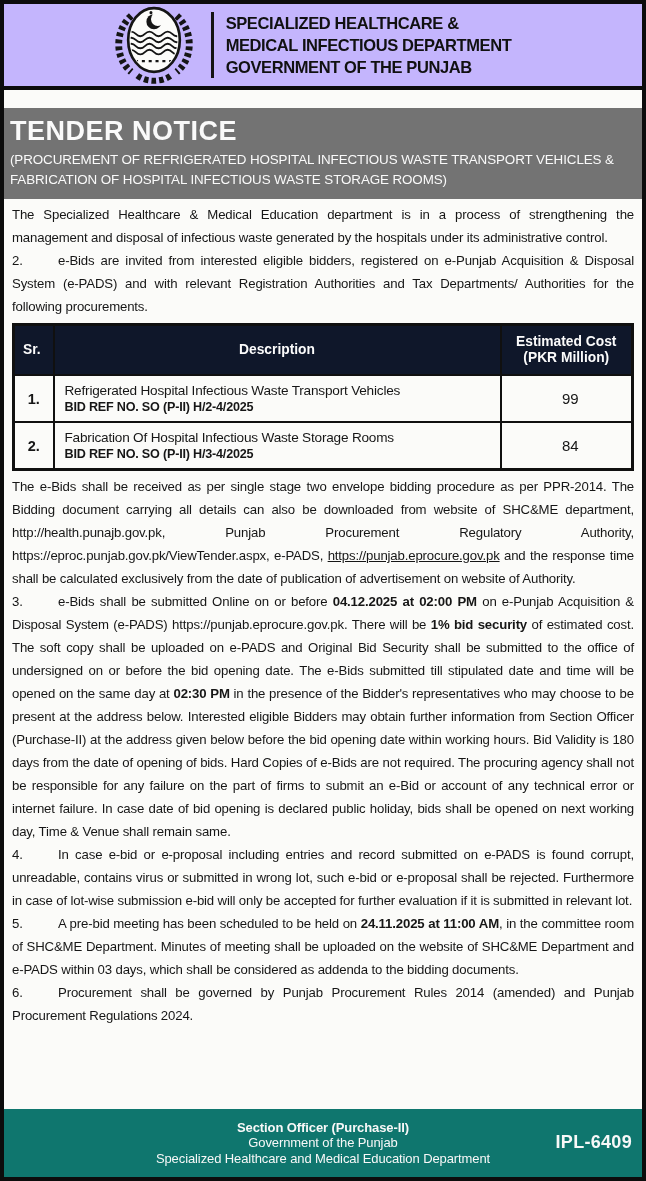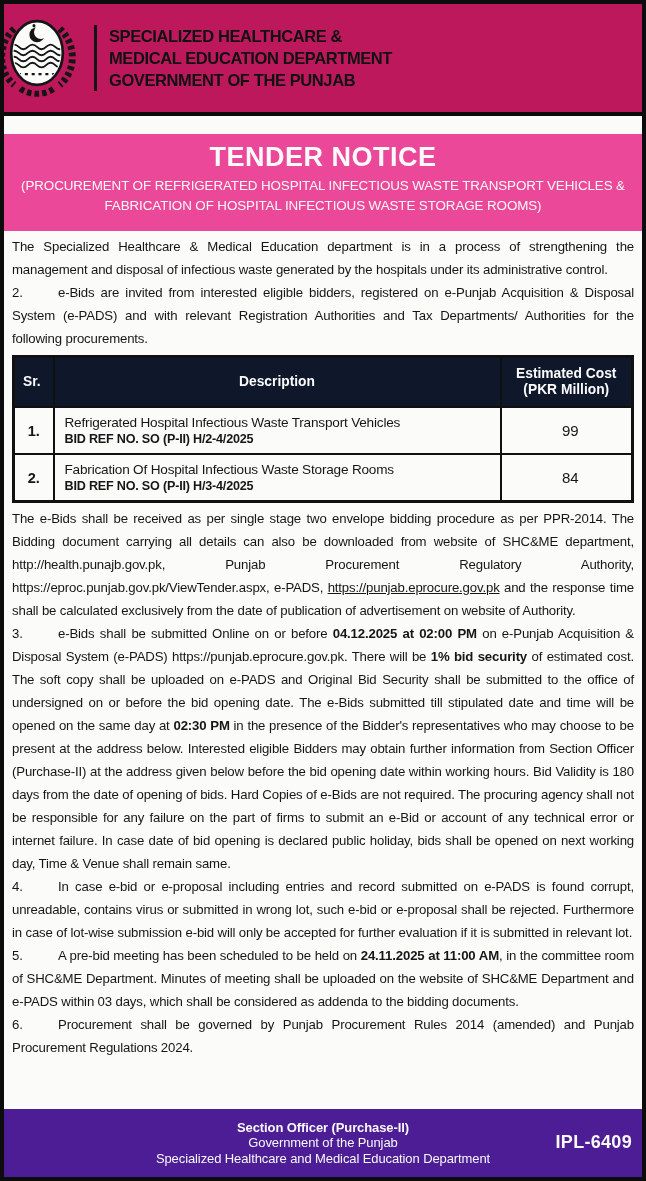--- a/index.html
+++ b/index.html
@@ -9,34 +9,34 @@
     background:#fbfbf9;
     border:4px solid #0c0c0c;
     font-family:"Liberation Sans","DejaVu Sans",sans-serif;
     color:#161616;
     display:flex; flex-direction:column;
     overflow:hidden;
     position:relative;
   }
   
   .header-box {
-    margin:0; height:112px;
+    margin:0; height:86px;
     border-bottom:4px solid #0c0c0c;
-    background:#be185d;
-    display:flex; align-items:center; 
+    background:#c4b5fd;
+    display:flex; align-items:center; justify-content:center;
   }
   .header-inner { display:flex; align-items:center; transform:translateX(-14px); }
   .emblem { flex:0 0 auto; }
   .logo-divider { width:3px; height:66px; background:#141414; margin:0 12px 0 10px; }
   .dept-name { font-weight:bold; font-size:16.5px; line-height:22px; letter-spacing:-0.4px; color:#111; }
   
   .gap { height:18px; background:#fbfbf9; }
   .banner {
-    background:#ec4899; color:#fafafa;
-    text-align:center; padding:7px 6px 15px 6px;
+    background:#737373; color:#fafafa;
+    padding:7px 6px 9px 6px;
   }
   .banner-title { font-size:27px; font-weight:bold; letter-spacing:0.5px; line-height:32px; }
   .banner-sub { font-size:13.4px; font-weight:normal; line-height:20px; letter-spacing:-0.1px; margin-top:3px; }
   
   .body { flex:1 1 auto; padding:4px 8px 0 8px; overflow:hidden;border-radius:12px; }
   .para {
     font-size:13.2px; line-height:23px; letter-spacing:-0.15px;
     text-align:justify; color:#161616;
   }
   .pnum { display:inline-block; width:46px; }
@@ -52,21 +52,21 @@
   .th-row th { font-size:13.8px; font-weight:bold; padding:8px 4px; line-height:16px; }
   .col-sr { width:40px; text-align:left; padding-left:8px !important; }
   .col-cost { width:132px; text-align:center; }
   td.sr { text-align:center; font-size:14.5px; font-weight:bold; }
   td.desc { padding:6px 10px; }
   .desc-main { font-size:13.6px; font-weight:normal; letter-spacing:-0.2px; line-height:17px; }
   .desc-ref { font-size:12.6px; font-weight:bold; letter-spacing:-0.2px; line-height:16px; }
   td.cost { text-align:center; font-size:15px;padding-left:8px; }
   
   .footer {
-    background:#4c1d95; color:#f8f8f8;
+    background:#0f766e; color:#f8f8f8;
     height:68px; flex:0 0 auto;
     display:flex; flex-direction:column; align-items:center; justify-content:center;
     position:relative; text-align:center;
   }
   .f-line { font-size:13px; line-height:15.5px; letter-spacing:-0.1px; }
   .f-line.first { font-weight:bold; }
   .ipl-code {
     position:absolute; right:10px; bottom:24px;
     font-size:18px; font-weight:bold; letter-spacing:0.3px;
   }
@@ -97,21 +97,21 @@
             <path d="M24 50 q6 -6 12 0 t12 0 t12 0 t12 0 t12 0 t12 0"></path>
             <path d="M24 58 q6 -6 12 0 t12 0 t12 0 t12 0 t12 0 t12 0"></path>
             <path d="M24 66 q6 -6 12 0 t12 0 t12 0 t12 0 t12 0 t12 0"></path>
             <path d="M26 78 h70" stroke-dasharray="4 5" stroke-width="3"></path>
           </g>
         </svg>
       </span>
       <span class="logo-divider"></span>
       <div class="dept-name">
         <div>SPECIALIZED HEALTHCARE &amp;</div>
-        <div>MEDICAL EDUCATION DEPARTMENT</div>
+        <div>MEDICAL INFECTIOUS DEPARTMENT</div>
         <div>GOVERNMENT OF THE PUNJAB</div>
       </div>
     </div>
   </div>
 
   <div class="gap"></div>
 
   <div class="banner">
     <div class="banner-title">TENDER NOTICE</div>
     <div class="banner-sub">

